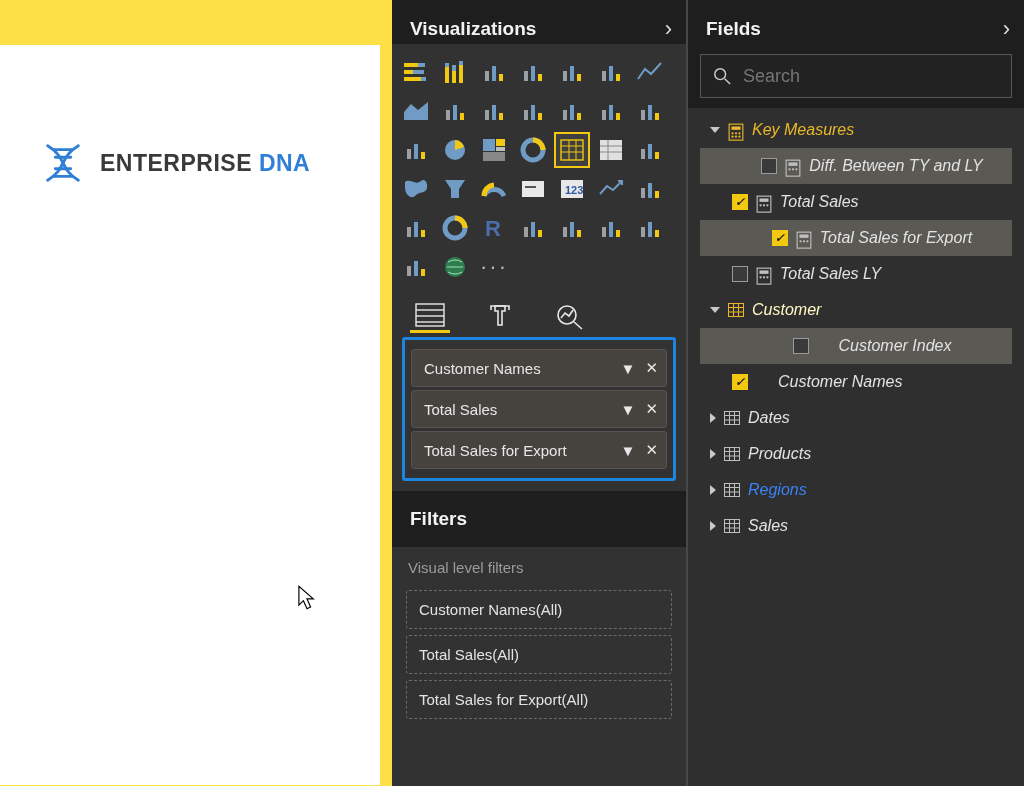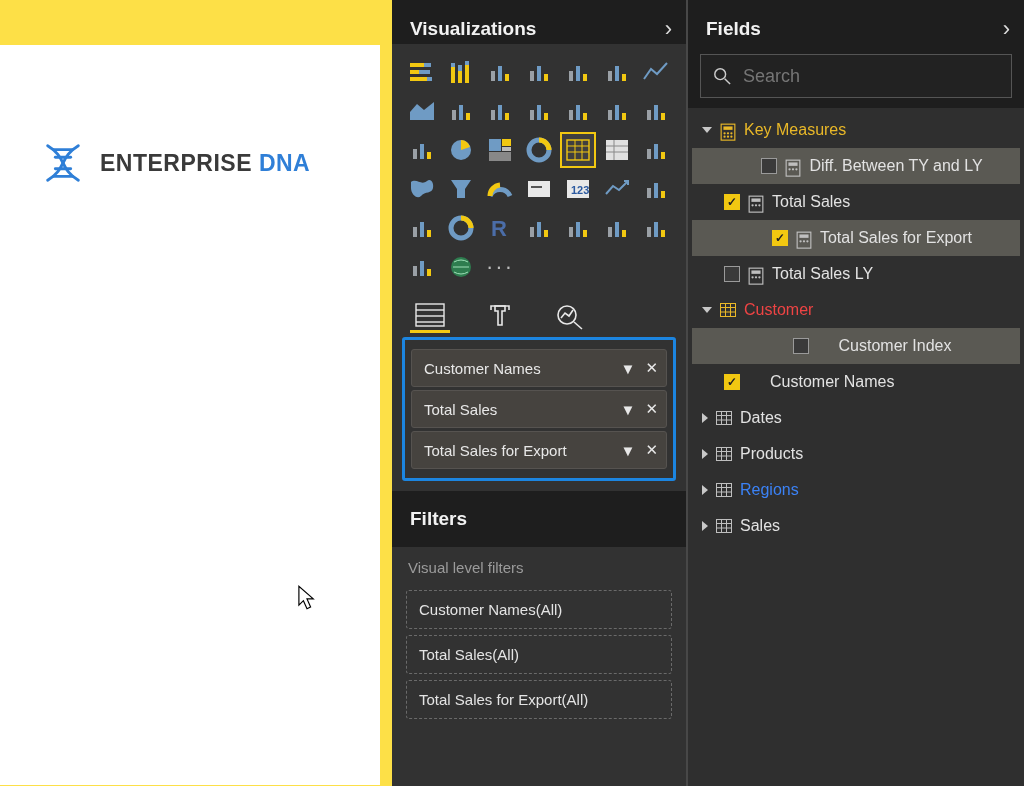--- a/index.html
+++ b/index.html
@@ -11,21 +11,21 @@
   .logo-dna{width:46px;height:46px;}
   .logo-text{font-size:23px;font-weight:700;color:#3a3a3a;letter-spacing:0.5px;}
   .logo-text .accent{color:#2f7fd7;}
   .cursor{position:absolute;left:298px;top:585px;width:18px;height:26px;}
   
   .vis-panel{position:absolute;left:392px;top:0;width:296px;height:786px;background:#323232;border-right:2px solid #484848;}
   .panel-header{height:44px;background:#1e1e1e;display:flex;align-items:center;justify-content:space-between;padding:14px 14px 0 18px;}
   .panel-header h2{font-size:19px;font-weight:600;color:#f2f2f2;}
   .panel-header .chev{color:#dcdcdc;font-size:22px;}
   
-  .viz-gallery{padding:10px 6px 6px 12px;display:grid;grid-template-columns:repeat(7,36px);grid-auto-rows:36px;gap:3px;}
+  .viz-gallery{padding:10px 6px 6px 6px;display:grid;grid-template-columns:repeat(7,36px);grid-auto-rows:36px;gap:3px;}
   .viz-tile{width:36px;height:36px;display:flex;align-items:center;justify-content:center;}
   .viz-tile.sel{outline:2px solid #f2c811;outline-offset:-2px;background:#3f3f3f;}
   .viz-ellipsis{color:#bcbcbc;font-size:22px;letter-spacing:2px;text-align:center;line-height:30px;}
   
   .tile-svg{width:30px;height:30px;}
   
   .viz-tabs{display:flex;gap:30px;padding:8px 18px 2px 18px;}
   .viz-tab{width:40px;height:34px;display:flex;align-items:center;justify-content:center;}
   .viz-tab.active{border-bottom:3px solid #f2c811;}
   
@@ -39,21 +39,21 @@
   
   .filters-header{background:#1e1e1e;height:56px;display:flex;align-items:center;padding:8px 18px;margin-top:6px;}
   .filters-header h3{font-size:19px;font-weight:600;color:#f2f2f2;}
   .filter-item{margin:6px 14px;border:1px dashed #6a6a6a;border-radius:3px;padding:10px 12px;color:#e4e4e4;font-size:15px;}
   
   .fields-panel{position:absolute;left:688px;top:0;width:336px;height:786px;background:#2f2f2f;}
   .search-wrap{padding:10px 12px;background:#1e1e1e;}
   .search-box{height:44px;border:1px solid #555;background:#222;display:flex;align-items:center;padding:0 12px;gap:12px;}
   .search-box input{flex:1;background:transparent;border:none;outline:none;color:#d8d8d8;font-size:18px;}
   .search-ico{width:18px;height:18px;}
-  .tree{padding:4px 4px;}
+  .tree{padding:4px 12px;font-style:italic;}
   .tree-row{display:flex;align-items:center;height:36px;padding-left:10px;gap:8px;font-size:16px;}
   .tree-row.group{color:#e9b828;}
   .tree-row.field{padding-left:32px;color:#e2e2e2;}
   .tree-row.field.alt{background:#5a5953;justify-content:center;}
   .tri{width:0;height:0;display:inline-block;}
   .tri.down{border-left:5px solid transparent;border-right:5px solid transparent;border-top:6px solid #c8c8c8;}
   .tri.right{border-top:5px solid transparent;border-bottom:5px solid transparent;border-left:6px solid #c8c8c8;}
   .tbl-ico{width:16px;height:14px;display:inline-block;}
   .tbl-ico svg{display:block;}
   .chk{width:16px;height:16px;border:1px solid #9a9a9a;background:#3a3a3a;display:inline-flex;align-items:center;justify-content:center;}
@@ -501,21 +501,21 @@
         <span class="tri down"></span>
         <span class="tbl-ico">
           <svg viewBox="0 0 16 14">
             <rect x="0.5" y="0.5" width="15" height="13" fill="none" stroke="#e9b828"></rect>
             <line x1="0.5" y1="4.5" x2="15.5" y2="4.5" stroke="#e9b828"></line>
             <line x1="0.5" y1="9" x2="15.5" y2="9" stroke="#e9b828"></line>
             <line x1="5.5" y1="0.5" x2="5.5" y2="13.5" stroke="#e9b828"></line>
             <line x1="10.5" y1="0.5" x2="10.5" y2="13.5" stroke="#e9b828"></line>
           </svg>
         </span>
-        <span style="color:#ef4444">Customer</span>
+        <span style="color:#fef9c3">Customer</span>
       </div>
       <div class="tree-row field alt">
         <span class="chk"></span>
         <span style="width:14px;display:inline-block"></span>
         <span>Customer Index</span>
       </div>
       <div class="tree-row field">
         <span class="chk on"></span>
         <span style="width:14px;display:inline-block"></span>
         <span>Customer Names</span>

